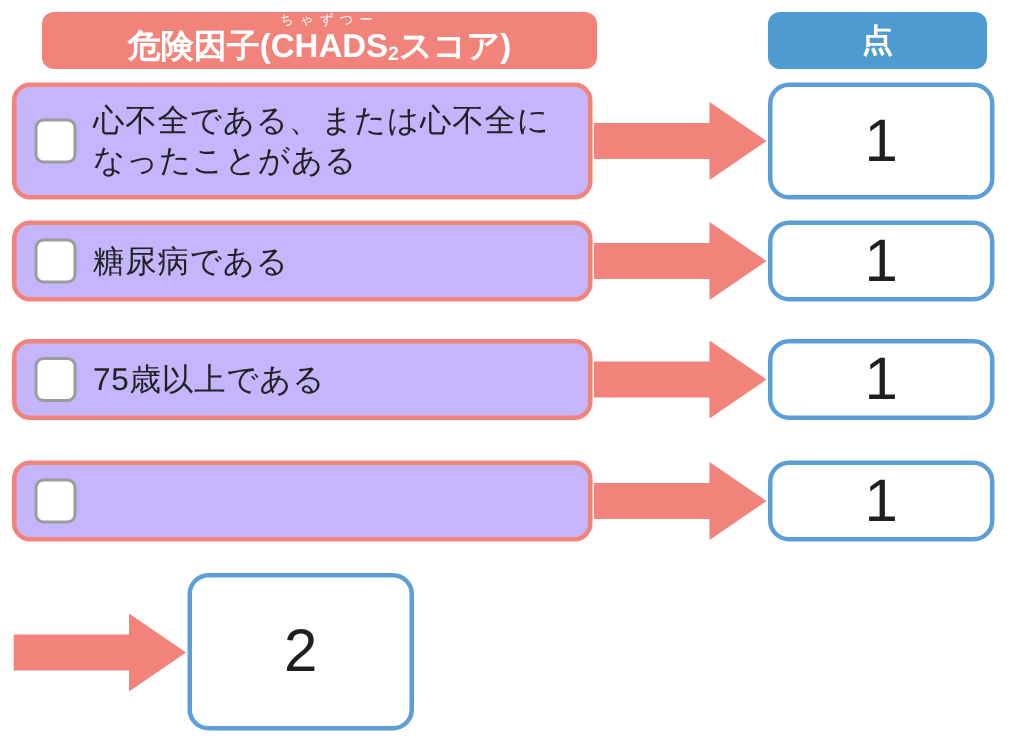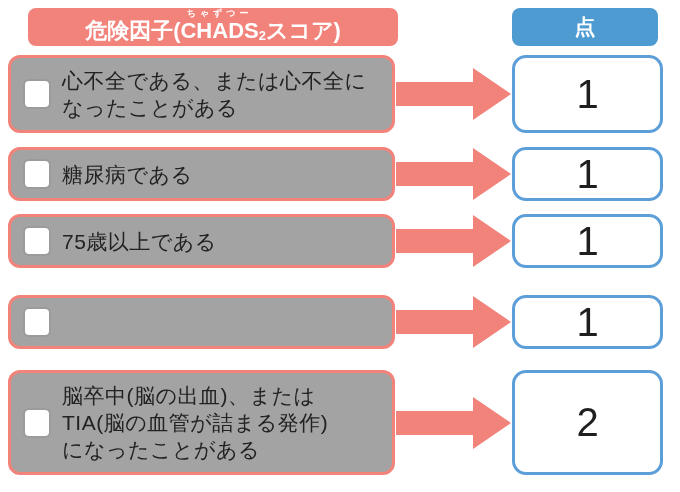--- a/index.html
+++ b/index.html
@@ -23,33 +23,33 @@
   .header-points {
     margin-left:114px; width:146px; height:38px;
     background:#4E9BD2; border-radius:8px;
     color:#ffffff; font-weight:bold; font-size:21px;
     display:flex; align-items:center; justify-content:center;
   }
   .ruby-wrap { position:relative; display:inline-block; }
   .furigana {
     position:absolute; bottom:100%; left:50%;
     transform:translateX(-50%);
-    font-size:9px; font-weight:bold; letter-spacing:4px;
+    font-size:9px; font-weight:normal; letter-spacing:4px;
     line-height:1; margin-bottom:2px; white-space:nowrap;
   }
   .sub2 { font-size:13px; }
   
   .row { display:flex; align-items:stretch; padding-left:8px; }
-  .mt9{margin-top:9px} .mt14{margin-top:14px} .mt13{margin-top:13px}
+  .mt9{margin-top:9px} .mt14{margin-top:14px} .mt13{margin-top:25px}
   .mt27{margin-top:27px} .mt21{margin-top:21px}
   .h78{height:78px} .h54{height:54px} .h105{height:105px}
   .factor {
     width:387px; height:100%;
     border:3px solid #F2837B; border-radius:12px;
-    background:#a3a3a3;
+    background:#c4b5fd;
     display:flex; align-items:center;
     padding-left:12px; padding-right:6px;
   }
   .checkbox {
     width:28px; height:30px; flex:0 0 auto;
     border:2px solid #9B9B9B; border-radius:6px;
     background:#ffffff; cursor:pointer;
   }
   .factor-label {
     margin-left:11px;
@@ -140,26 +140,20 @@
       <svg width="115" height="52" viewBox="0 0 115 52">
           <polygon points="0,14 77,14 77,0 115,26 77,52 77,38 0,38" fill="#F2837B"></polygon>
         </svg>
     </div>
     <div class="score">
       <span>1</span>
     </div>
   </div>
 
   <div class="row mt21 h105">
-    <div class="factor">
-      <div class="checkbox"></div>
-      <div class="factor-label">脳卒中(脳の出血)、または
-TIA(脳の血管が詰まる発作)
-になったことがある</div>
-    </div>
     <div class="arrow-cell">
       <svg width="115" height="52" viewBox="0 0 115 52">
           <polygon points="0,14 77,14 77,0 115,26 77,52 77,38 0,38" fill="#F2837B"></polygon>
         </svg>
     </div>
     <div class="score">
       <span>2</span>
     </div>
   </div>
 

